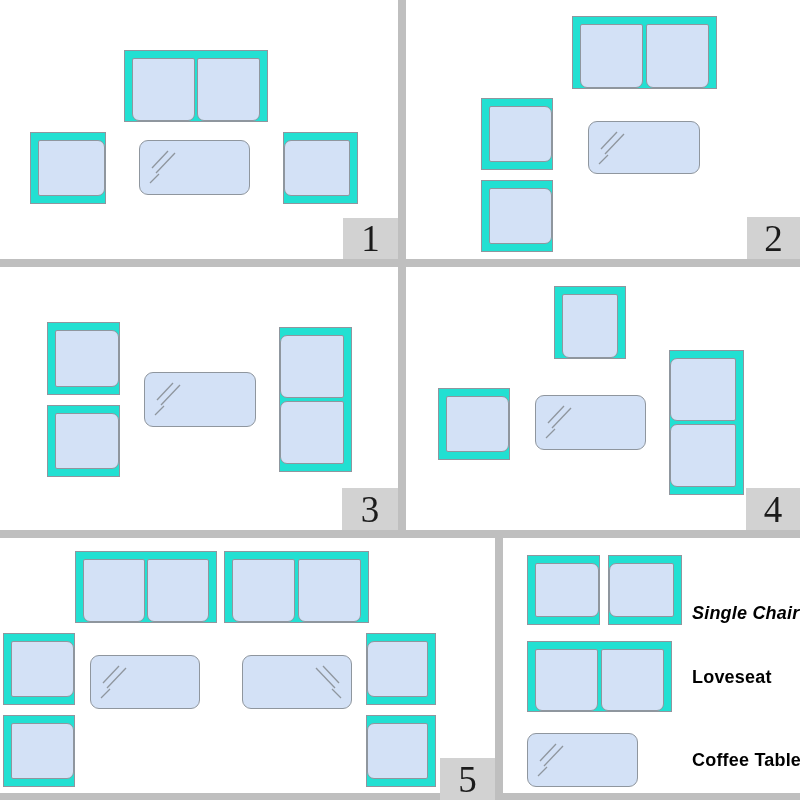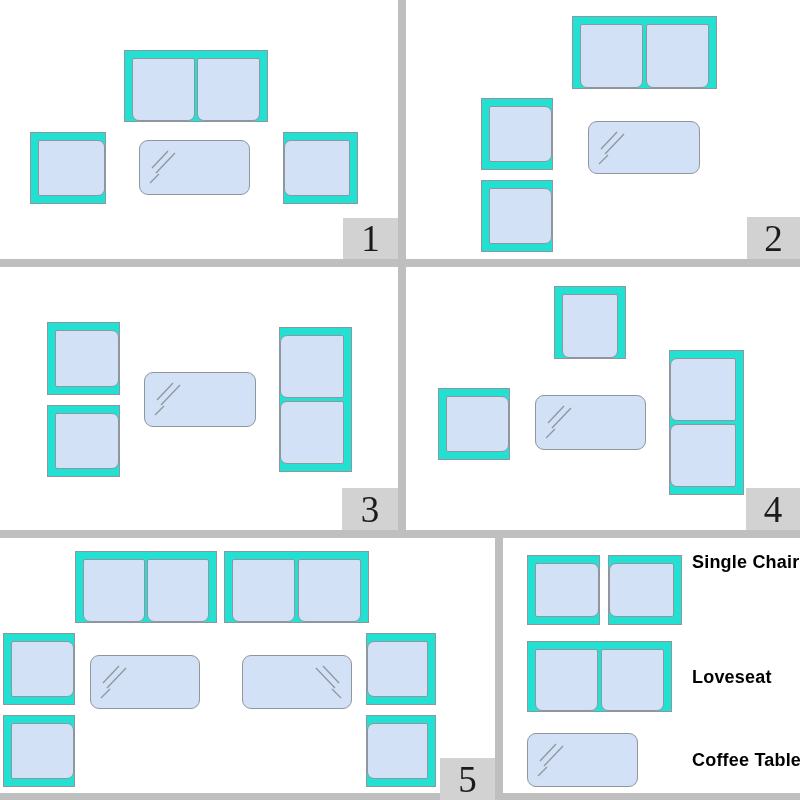--- a/index.html
+++ b/index.html
@@ -161,16 +161,16 @@
         </svg>
       </div>
     </div>
 
   <div class="panel-num" style="left: 343px; top: 218px; width: 55px; height: 41px;">1</div>
   <div class="panel-num" style="left: 747px; top: 217px; width: 53px; height: 42px;">2</div>
   <div class="panel-num" style="left: 342px; top: 488px; width: 56px; height: 42px;">3</div>
   <div class="panel-num" style="left: 746px; top: 488px; width: 54px; height: 42px;">4</div>
   <div class="panel-num" style="left: 440px; top: 758px; width: 55px; height: 42px;">5</div>
 
-  <div class="legend-label" style="left: 692px; top: 552px;">Single Chair</div>
+  <div class="legend-label" style="left: 692px; top: 603px; font-style: italic;">Single Chair</div>
   <div class="legend-label" style="left: 692px; top: 667px;">Loveseat</div>
   <div class="legend-label" style="left: 692px; top: 750px;">Coffee Table</div>
 </div>
 
 </body></html>

